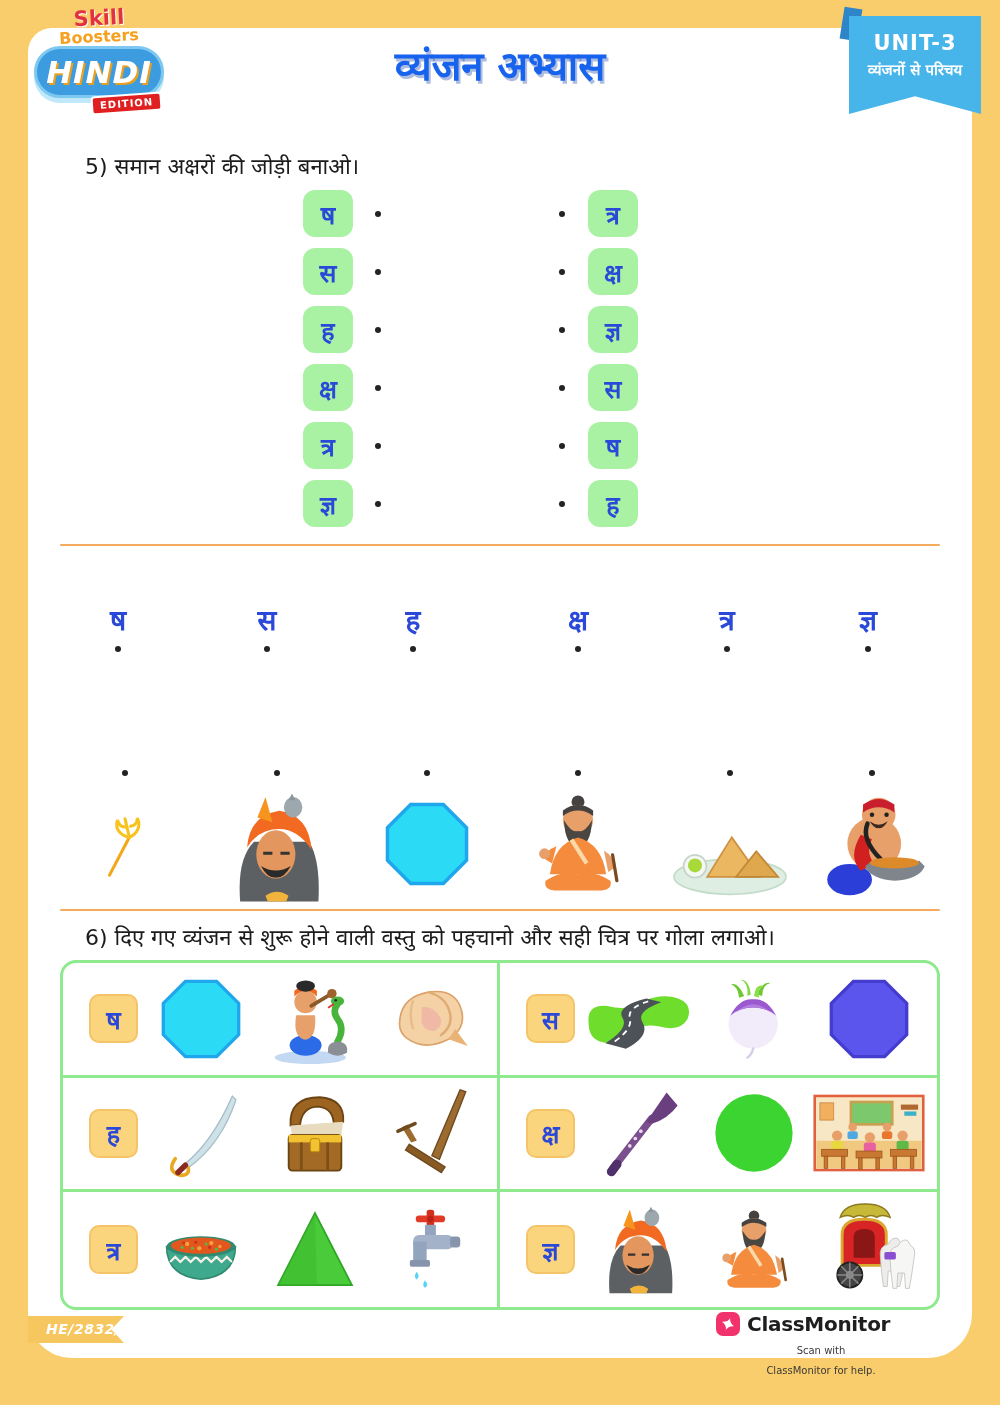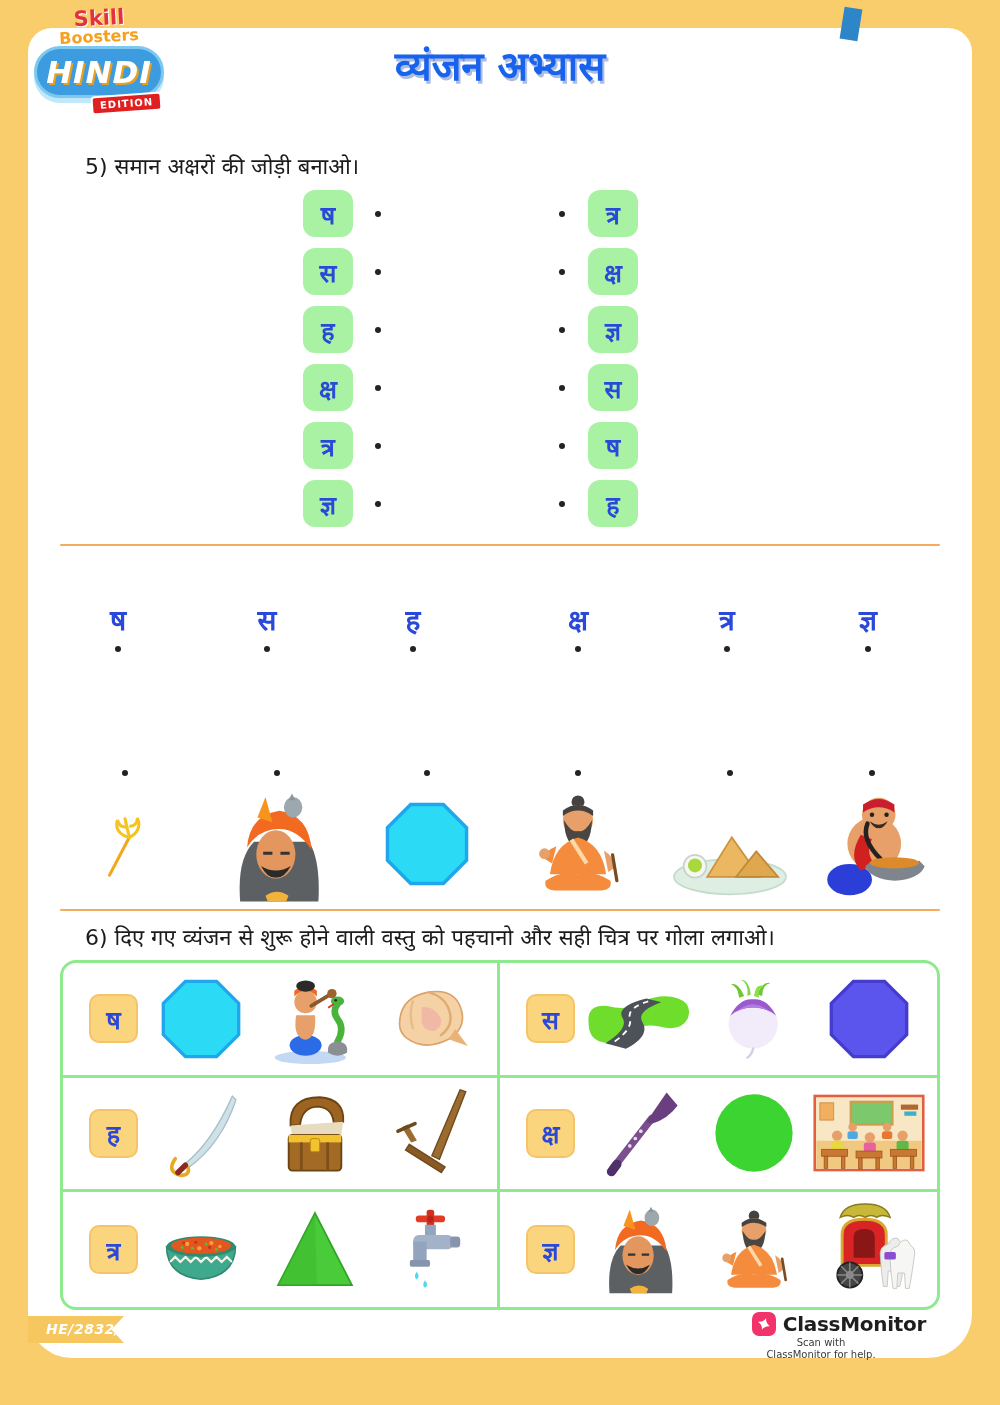--- a/index.html
+++ b/index.html
@@ -69,25 +69,25 @@
   .gcell:nth-child(n+5){border-bottom:none}
   .lybox{width:49px;height:49px;background:var(--cell-yellow);border:2px solid #F5C468;border-radius:10px;flex:0 0 auto;
          display:flex;align-items:center;justify-content:center;color:var(--letter-blue);font-size:25px;font-weight:700;margin:0 6px 0 16px}
   .slot{flex:1;display:flex;align-items:center;justify-content:center}
 
   
   .code-ribbon{position:absolute;left:28px;top:1316px;width:96px;height:27px;background:#F7C75F;
         clip-path:polygon(0 0,100% 0,87% 50%,100% 100%,0 100%);color:#fff;font-weight:700;font-style:italic;
         font-size:14px;line-height:27px;padding-left:18px;letter-spacing:.5px;z-index:3}
   .cm{position:absolute;left:716px;top:1312px;width:210px;text-align:center;z-index:3}
-  .cm .row{display:flex;align-items:center;justify-content:flex-end;gap:7px}
+  .cm .row{display:flex;align-items:center;justify-content:flex-start;gap:7px}
   .cm .mark{width:24px;height:24px;background:var(--brand-pink);border-radius:7px;display:flex;align-items:center;justify-content:center}
   .cm .mark svg{width:16px;height:16px}
   .cm .brand{font-size:20px;font-weight:800;color:#1E1E1E;letter-spacing:-.3px}
-  .cm .sub{font-size:10px;color:#3A3A3A;margin-top:1px}
+  .cm .sub{font-size:10px;color:#3A3A3A;margin-top:9px}
 </style>
 </head>
 <body>
 
 <svg width="0" height="0" style="position:absolute" aria-hidden="true">
 <defs>
 <symbol id="i-trident" viewBox="0 0 100 100">
   <g fill="none" stroke="#F3A71B" stroke-width="5" stroke-linecap="round">
     <path d="M25 97 L57 36"></path>
     <path d="M57 36 L50 6" stroke="#F7C31E"></path>
@@ -309,20 +309,24 @@
       <span>HINDI</span>
     </div>
     <div class="badge">EDITION</div>
   </div>
 
   <div class="title">
     <div>व्यंजन अभ्यास</div>
   </div>
 
   <div class="unit-fold"></div>
+  <div class="unit">
+    <div class="u1">UNIT-3</div>
+    <div class="u2">व्यंजनों से परिचय</div>
+  </div>
 
   <div class="qh" id="qh1">5) समान अक्षरों की जोड़ी बनाओ।</div>
   <div class="q1col" id="q1L">
     <div class="lgbox">ष</div>
     <div class="lgbox">स</div>
     <div class="lgbox">ह</div>
     <div class="lgbox">क्ष</div>
     <div class="lgbox">त्र</div>
     <div class="lgbox">ज्ञ</div>
   </div>

